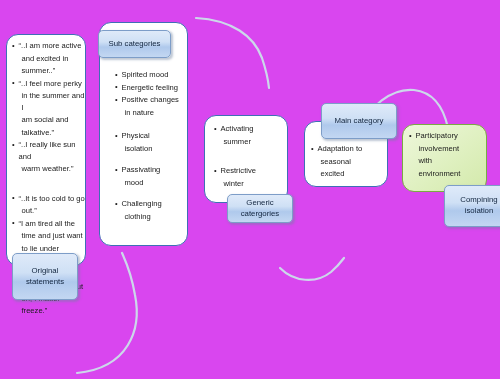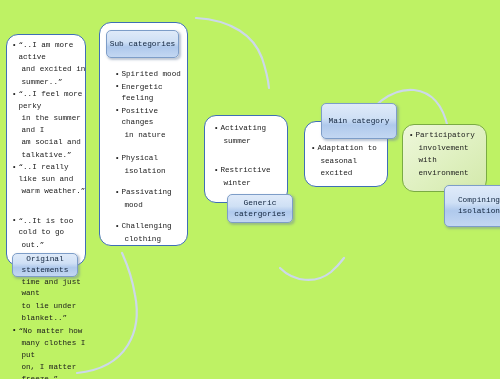--- a/index.html
+++ b/index.html
@@ -4,22 +4,22 @@
 <style>
   html, body {
     margin: 0;
     padding: 0;
     background: #ffffff;
   }
   #canvas {
     position: relative;
     width: 500px;
     height: 379px;
-    background: #bef264;
-    font-family: Liberation Mono, monospace;
+    background: #d946ef;
+    font-family: Liberation Sans, sans-serif;
     overflow: hidden;
   }
   #arcs {
     position: absolute;
     left: 0; top: 0;
     width: 500px; height: 379px;
     pointer-events: none;
   }
   .panel {
     position: absolute;
@@ -111,21 +111,21 @@
     <div class="li cont">out.”</div>
     <div class="li">“I am tired all the</div>
     <div class="li cont">time and just want</div>
     <div class="li cont">to lie under</div>
     <div class="li cont">blanket..”</div>
     <div class="li">“No matter how</div>
     <div class="li cont">many clothes I put</div>
     <div class="li cont">on, I matter freeze.”</div>
   </div>
 
-  <div class="tab" style="left:12px; top:253px; width:66px; height:24px;align-items:center;">
+  <div class="tab" style="left:12px; top:253px; width:66px; height:47px;align-items:center;">
     <div>
       <span>Original</span>
       <span>statements</span>
     </div>
   </div>
 
   <div class="panel" style="left:99px; top:22px; width:89px; height:224px;"></div>
 
   <div class="items" style="left:115px; top:69px; width:76px;">
     <div class="li">Spirited mood</div>
@@ -136,21 +136,21 @@
     <div class="li">Physical</div>
     <div class="li cont">isolation</div>
     <div class="gap sm"></div>
     <div class="li">Passivating</div>
     <div class="li cont">mood</div>
     <div class="gap sm"></div>
     <div class="li">Challenging</div>
     <div class="li cont">clothing</div>
   </div>
 
-  <div class="tab" style="left:106px; top:30px; width:73px; height:28px;">
+  <div class="tab" style="left:98px; top:30px; width:73px; height:28px;">
     <div>
       <span>Sub categories</span>
     </div>
   </div>
 
   <div class="panel" style="left:204px; top:115px; width:84px; height:88px;"></div>
 
   <div class="items" style="left:214px; top:123px; width:74px;">
     <div class="li">Activating</div>
     <div class="li cont">summer</div>

